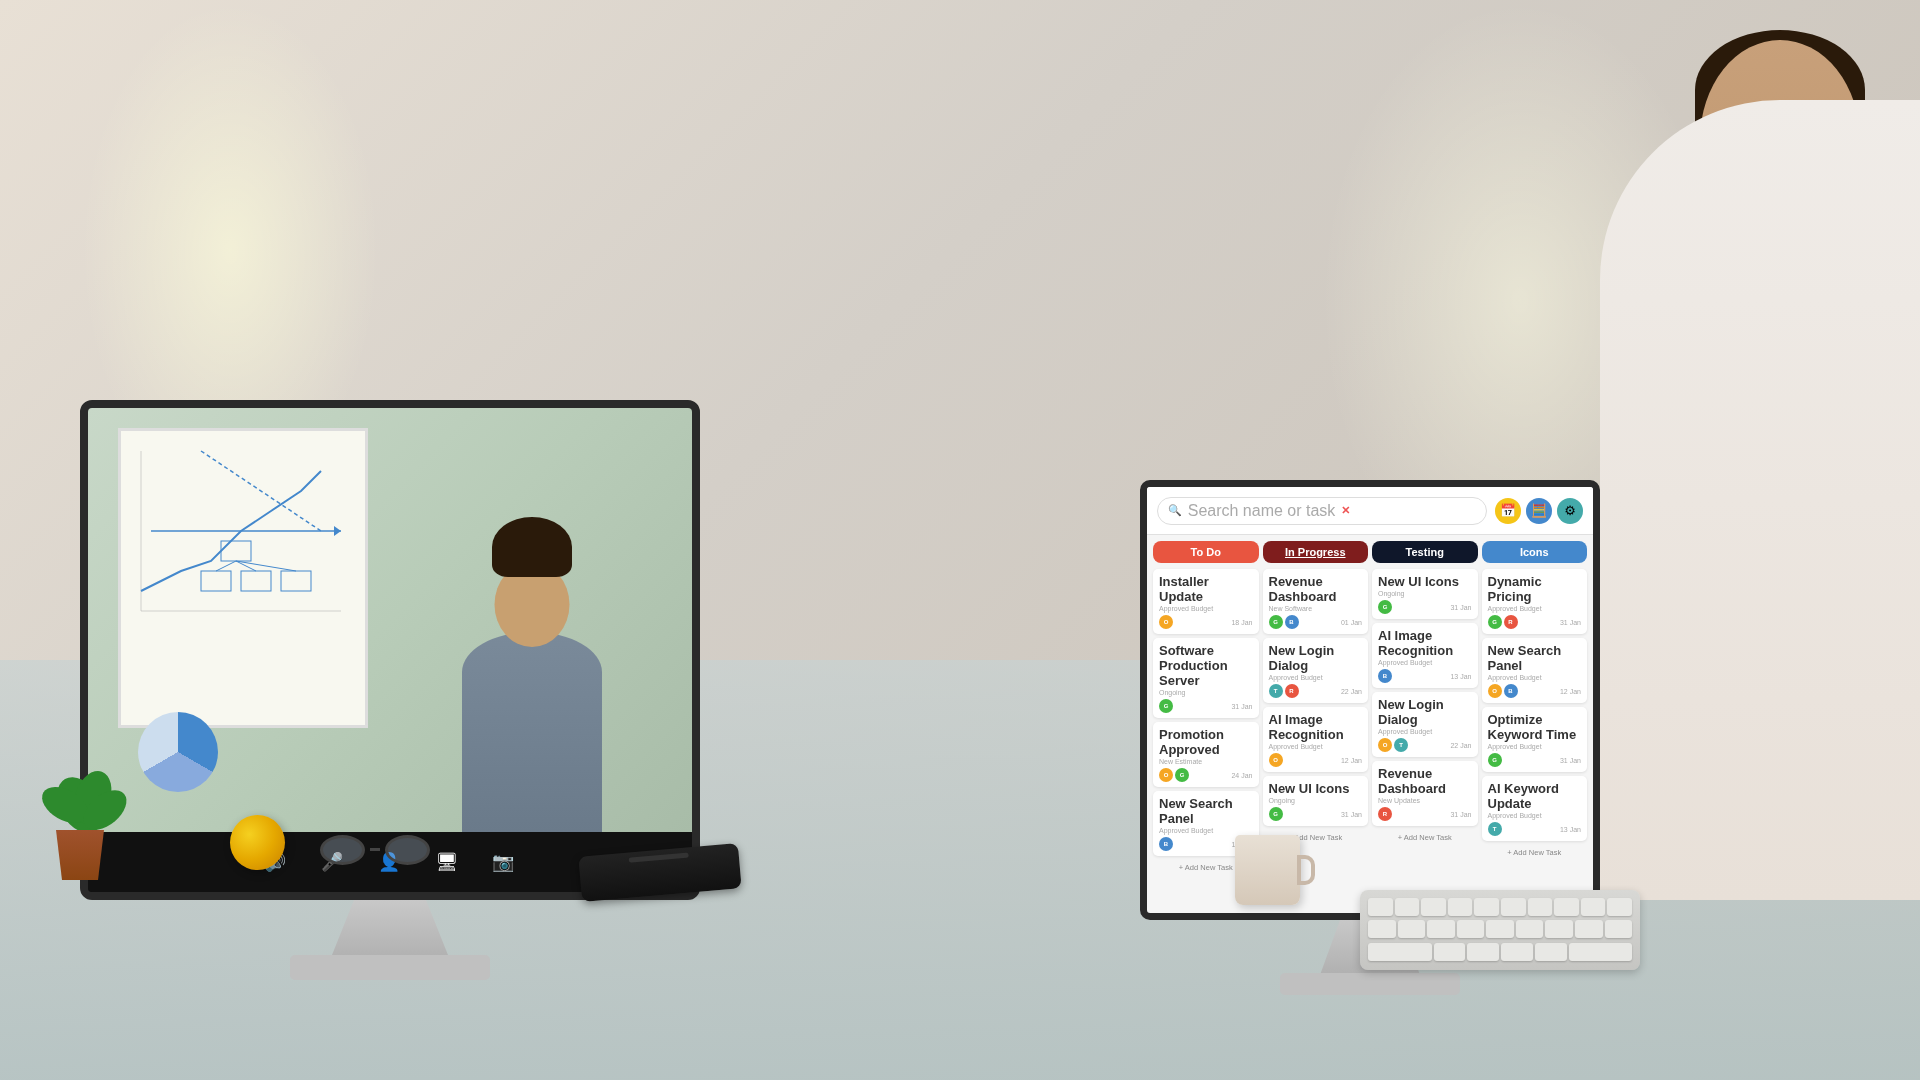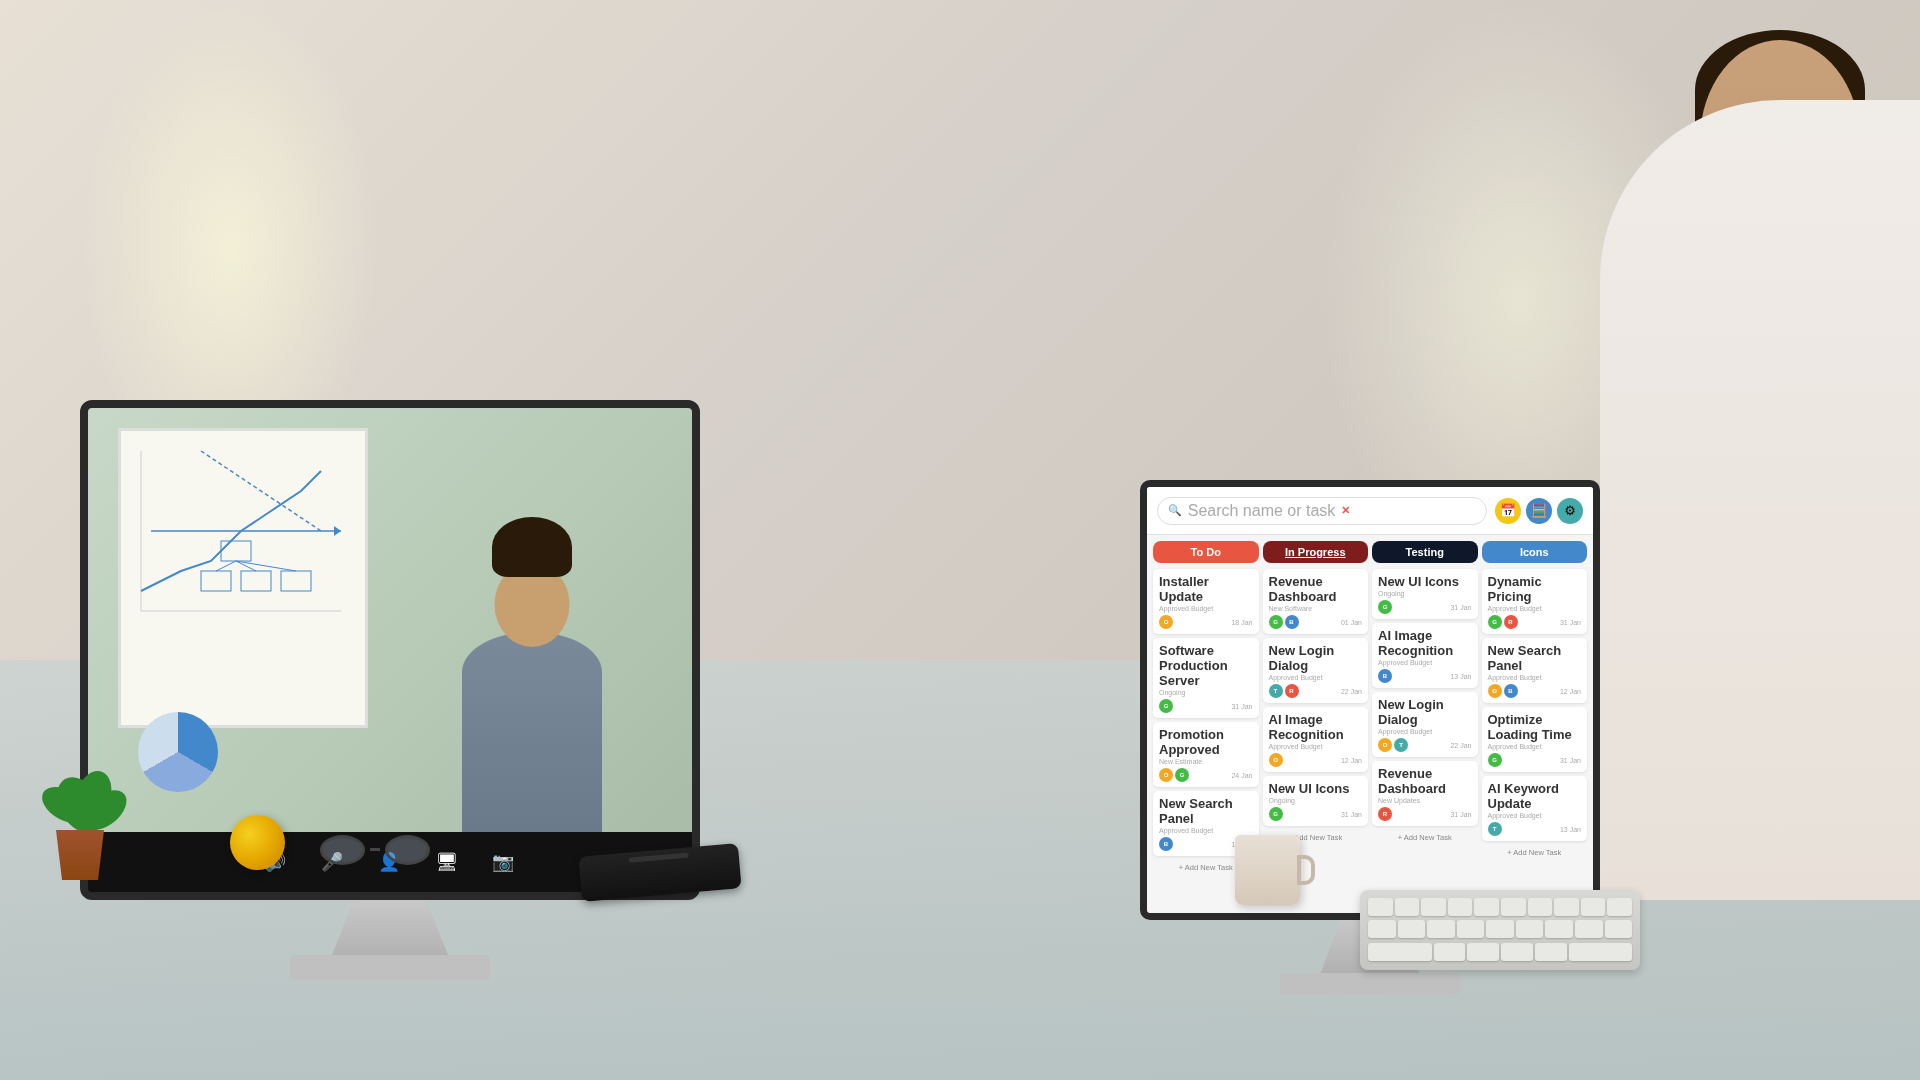--- a/index.html
+++ b/index.html
@@ -668,21 +668,21 @@
           <div class="card-subtitle">Approved Budget</div>
           <div class="card-footer">
             <div class="card-avatars">
               <div class="avatar-dot av-orange">O</div>
               <div class="avatar-dot av-blue">B</div>
             </div>
             <span class="card-date">12 Jan</span>
           </div>
         </div>
         <div class="kanban-card">
-          <div class="card-title">Optimize Loading Time</div>
+          <div class="card-title">Optimize Keyword Time</div>
           <div class="card-subtitle">Approved Budget</div>
           <div class="card-footer">
             <div class="card-avatars">
                 <div class="avatar-dot av-green">G</div>
               </div>
             <span class="card-date">31 Jan</span>
           </div>
         </div>
         <div class="kanban-card">
           <div class="card-title">AI Keyword Update</div>

